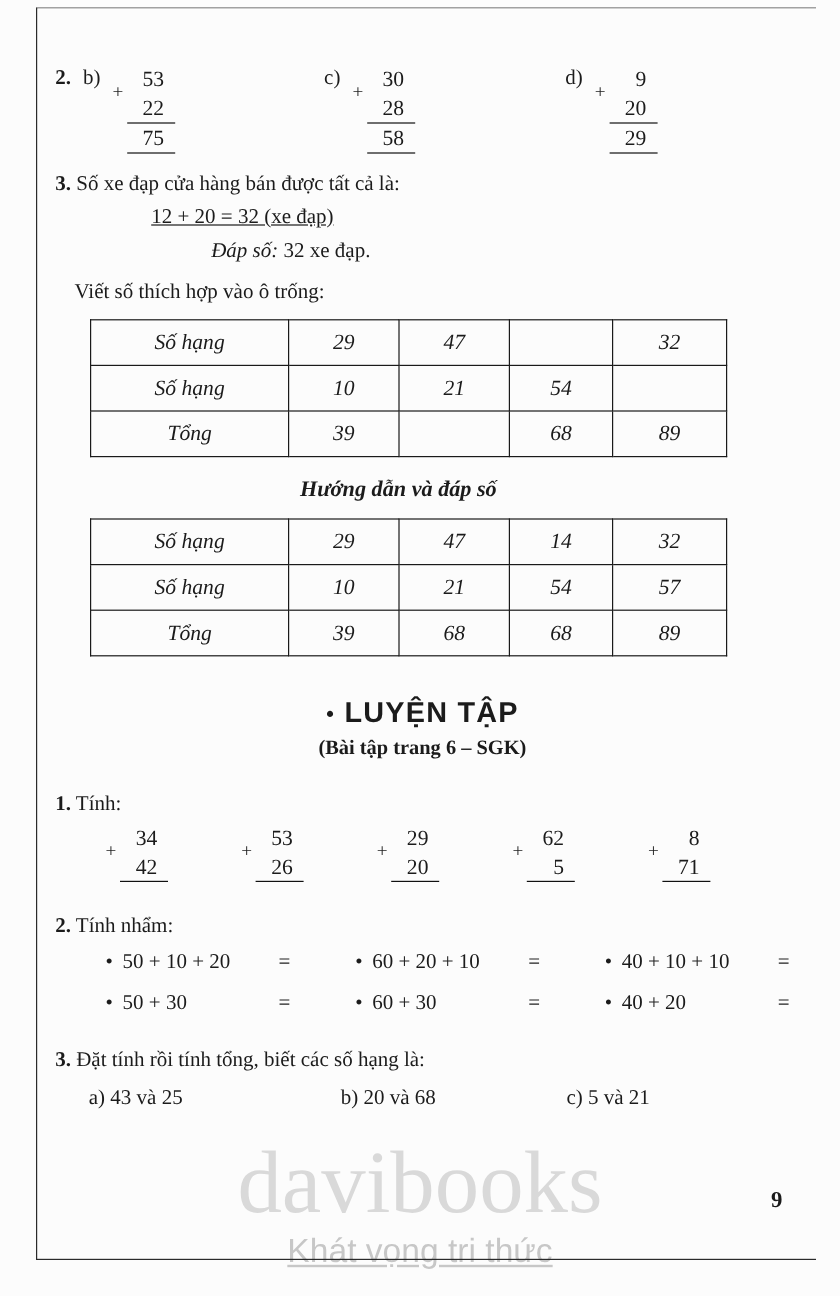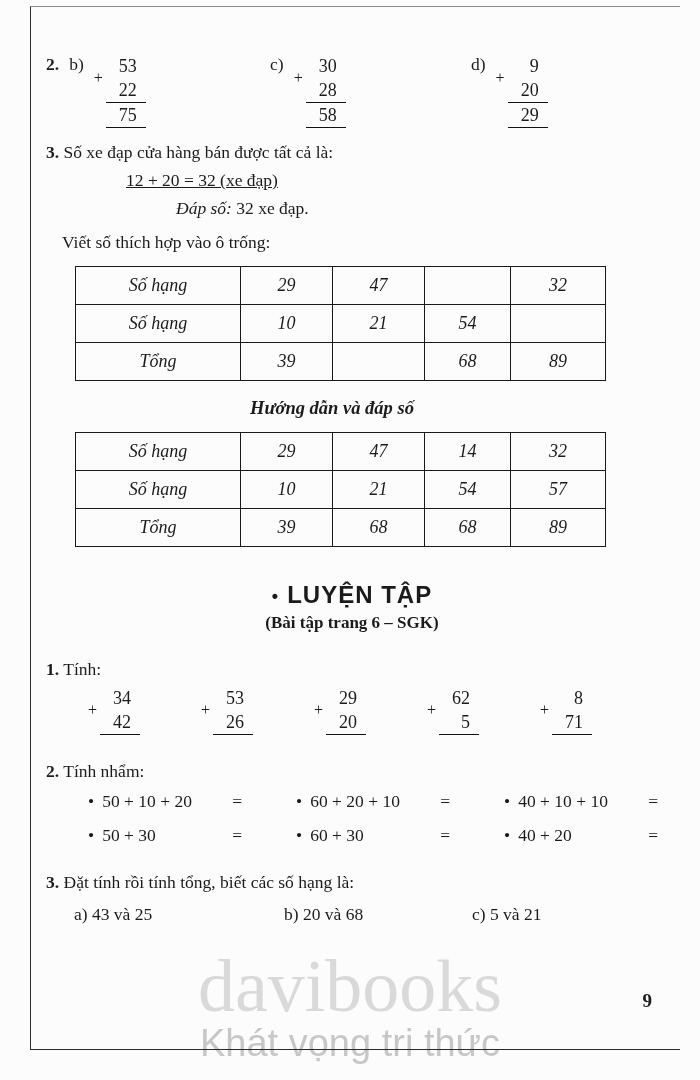--- a/index.html
+++ b/index.html
@@ -77,21 +77,21 @@
   .ex2-cell .lead { white-space:nowrap; }
   .ex2-cell .bullet { margin-right:8px; }
   .ex2-row.second { margin-top:13px; }
 
   .ex3-row { display:flex; margin:11px 0 0 42px; }
   .ex3-row .i0 { width:210px; }
   .ex3-row .i1 { width:188px; }
 
   .watermark { position:absolute; left:0; width:700px; top:948px; text-align:center; z-index:1; }
   .wm-brand { font-size:74px; line-height:76px; color:rgba(40,40,40,0.16); font-family:"Liberation Serif",serif; }
-  .wm-slogan { font-size:38px; line-height:34px; color:rgba(40,40,40,0.25); font-family:"Liberation Sans",sans-serif; margin-top:2px; }
+  .wm-slogan { font-size:28px; line-height:34px; color:rgba(40,40,40,0.25); font-family:"Liberation Sans",sans-serif; margin-top:2px;text-decoration:underline; }
 
   .page-num { position:absolute; right:48px; top:990px; font-weight:bold; font-size:19px; z-index:3; }
 </style>
 </head>
 <body>
 
 <div class="watermark">
   <div class="wm-brand">davibooks</div>
   <div class="wm-slogan">Khát vọng tri thức</div>
 </div>

